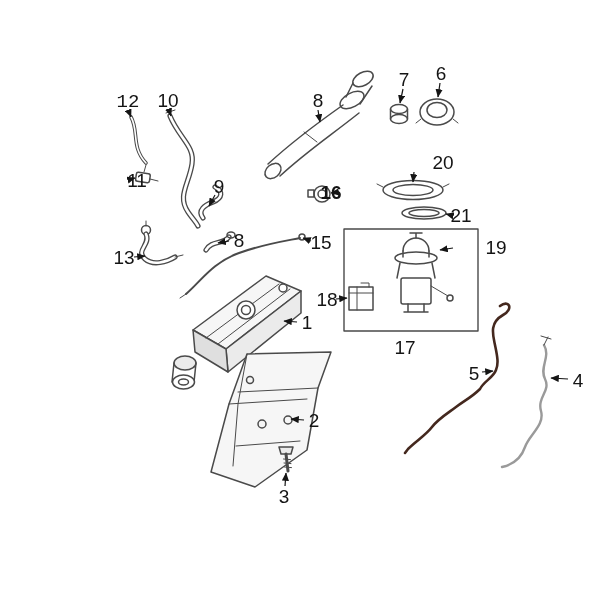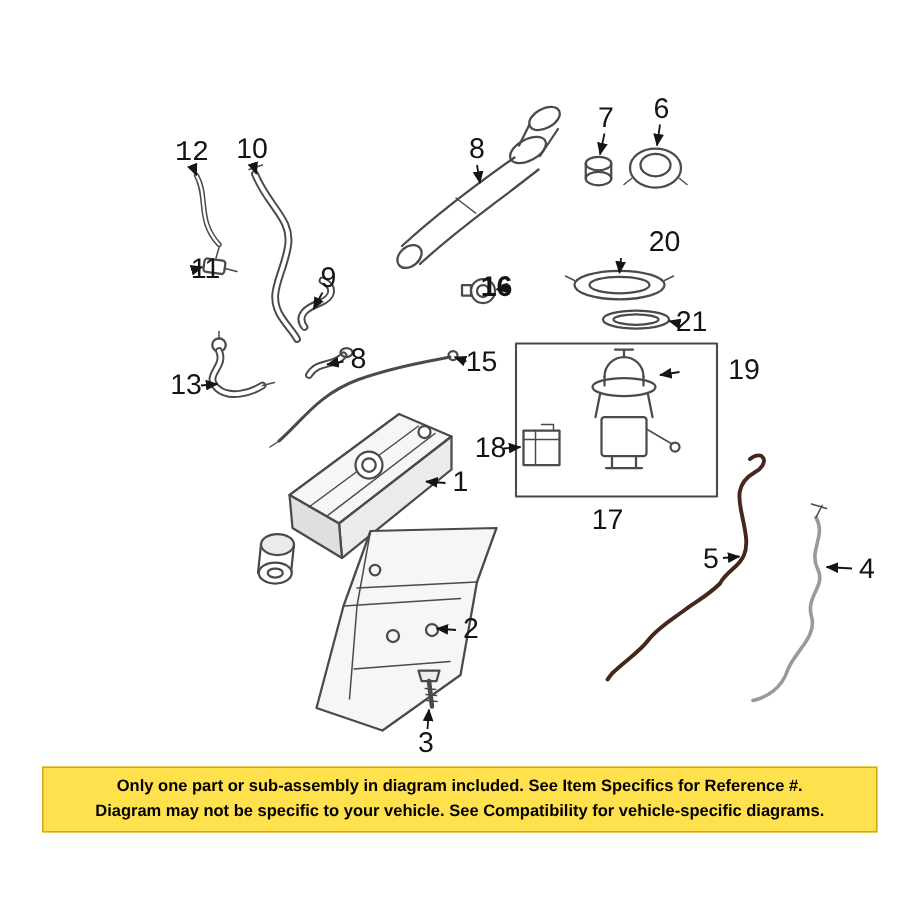--- a/index.html
+++ b/index.html
@@ -251,18 +251,14 @@
       <div class="callout" style="left: 239px; top: 240px;">8</div>
       <div class="callout" style="left: 321px; top: 242px;">15</div>
       <div class="callout" style="left: 331px; top: 192px; font-weight: bold;">16</div>
       <div class="callout" style="left: 405px; top: 347px;">17</div>
       <div class="callout" style="left: 327px; top: 299px;">18</div>
       <div class="callout" style="left: 464px; top: 247px; margin-left: 32px;">19</div>
       <div class="callout" style="left: 415px; top: 162px; margin-left: 28px;">20</div>
       <div class="callout" style="left: 461px; top: 215px;">21</div>
     </div>
 
-  <div id="banner" style="background: rgb(255, 225, 77); color: rgb(0, 0, 0);">
-    <p>Only one part or sub-assembly in diagram included. See Item Specifics for Reference #.</p>
-    <p>Diagram may not be specific to your vehicle. See Compatibility for vehicle-specific diagrams.</p>
-  </div>
 
 </div>
 
 </body></html>

